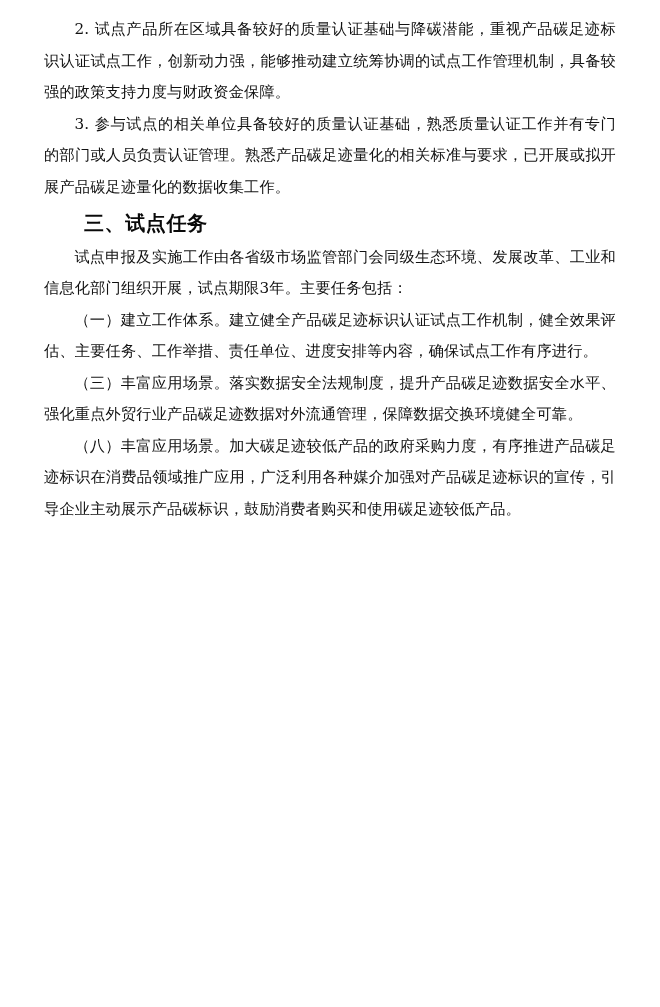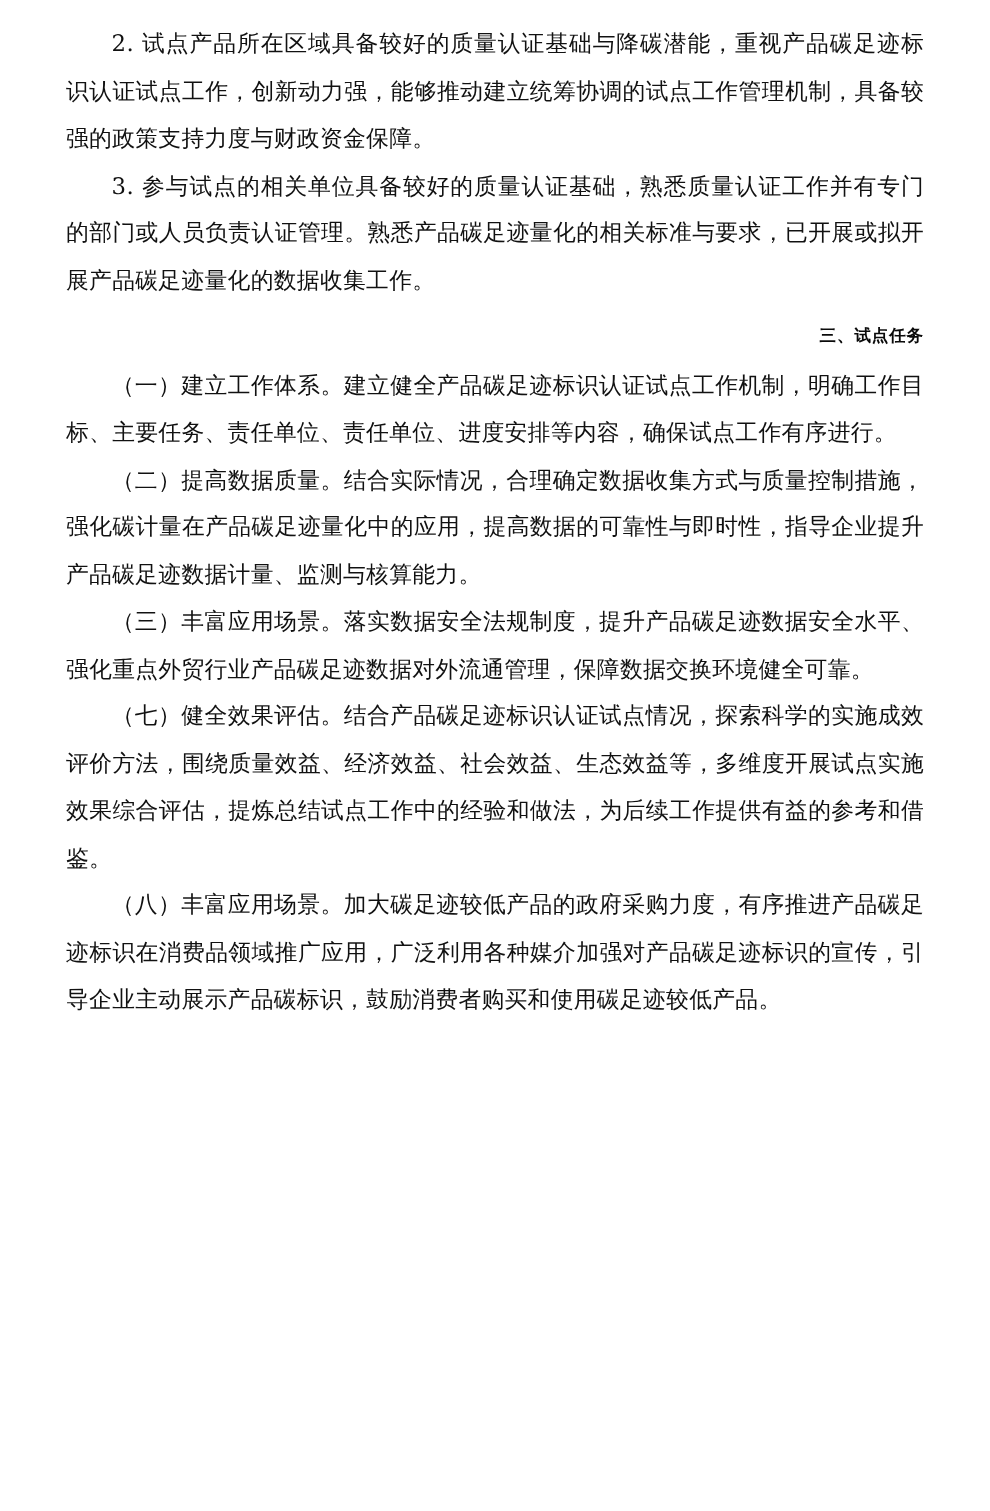--- a/index.html
+++ b/index.html
@@ -25,55 +25,51 @@
     font-size: 15.2px;
     line-height: 31.5px;
     text-align: justify;
     text-justify: inter-ideograph;
     text-indent: 2em;
     margin: 0 0 0px 0;
     letter-spacing: 0.2px;
     color: #111111;
   }
   .heading {
-    font-size: 11px;
+    font-size: 20px;
     line-height: 31.5px;
     text-indent: 2em;
     font-weight: bold;
     margin: 5px 0 2px 0;
     letter-spacing: 0.6px;
     color: #0a0a0a;
     font-family: "DejaVu Sans", "Liberation Sans", sans-serif;
-    text-align: right;
   }
   .block {
     margin-bottom: 0px;
   }
 </style>
 </head>
 <body>
 
 <div class="page">
   <div class="block">
     <p class="para">2. 试点产品所在区域具备较好的质量认证基础与降碳潜能，重视产品碳足迹标识认证试点工作，创新动力强，能够推动建立统筹协调的试点工作管理机制，具备较强的政策支持力度与财政资金保障。</p>
   </div>
   <div class="block">
     <p class="para">3. 参与试点的相关单位具备较好的质量认证基础，熟悉质量认证工作并有专门的部门或人员负责认证管理。熟悉产品碳足迹量化的相关标准与要求，已开展或拟开展产品碳足迹量化的数据收集工作。</p>
   </div>
   <div class="block">
     <h2 class="heading">三、试点任务</h2>
   </div>
   <div class="block">
-    <p class="para">（一）建立工作体系。建立健全产品碳足迹标识认证试点工作机制，明确工作目标、主要任务、责任单位、责任单位、进度安排等内容，确保试点工作有序进行。</p>
+    <p class="para">试点申报及实施工作由各省级市场监管部门会同级生态环境、发展改革、工业和信息化部门组织开展，试点期限3年。主要任务包括：</p>
   </div>
   <div class="block">
-    <p class="para">（二）提高数据质量。结合实际情况，合理确定数据收集方式与质量控制措施，强化碳计量在产品碳足迹量化中的应用，提高数据的可靠性与即时性，指导企业提升产品碳足迹数据计量、监测与核算能力。</p>
+    <p class="para">（一）建立工作体系。建立健全产品碳足迹标识认证试点工作机制，健全效果评估、主要任务、工作举措、责任单位、进度安排等内容，确保试点工作有序进行。</p>
   </div>
   <div class="block">
     <p class="para">（三）丰富应用场景。落实数据安全法规制度，提升产品碳足迹数据安全水平、强化重点外贸行业产品碳足迹数据对外流通管理，保障数据交换环境健全可靠。</p>
-  </div>
-  <div class="block">
-    <p class="para">（七）健全效果评估。结合产品碳足迹标识认证试点情况，探索科学的实施成效评价方法，围绕质量效益、经济效益、社会效益、生态效益等，多维度开展试点实施效果综合评估，提炼总结试点工作中的经验和做法，为后续工作提供有益的参考和借鉴。</p>
   </div>
   <div class="block">
     <p class="para">（八）丰富应用场景。加大碳足迹较低产品的政府采购力度，有序推进产品碳足迹标识在消费品领域推广应用，广泛利用各种媒介加强对产品碳足迹标识的宣传，引导企业主动展示产品碳标识，鼓励消费者购买和使用碳足迹较低产品。</p>
   </div>
 </div>
 
 </body></html>

